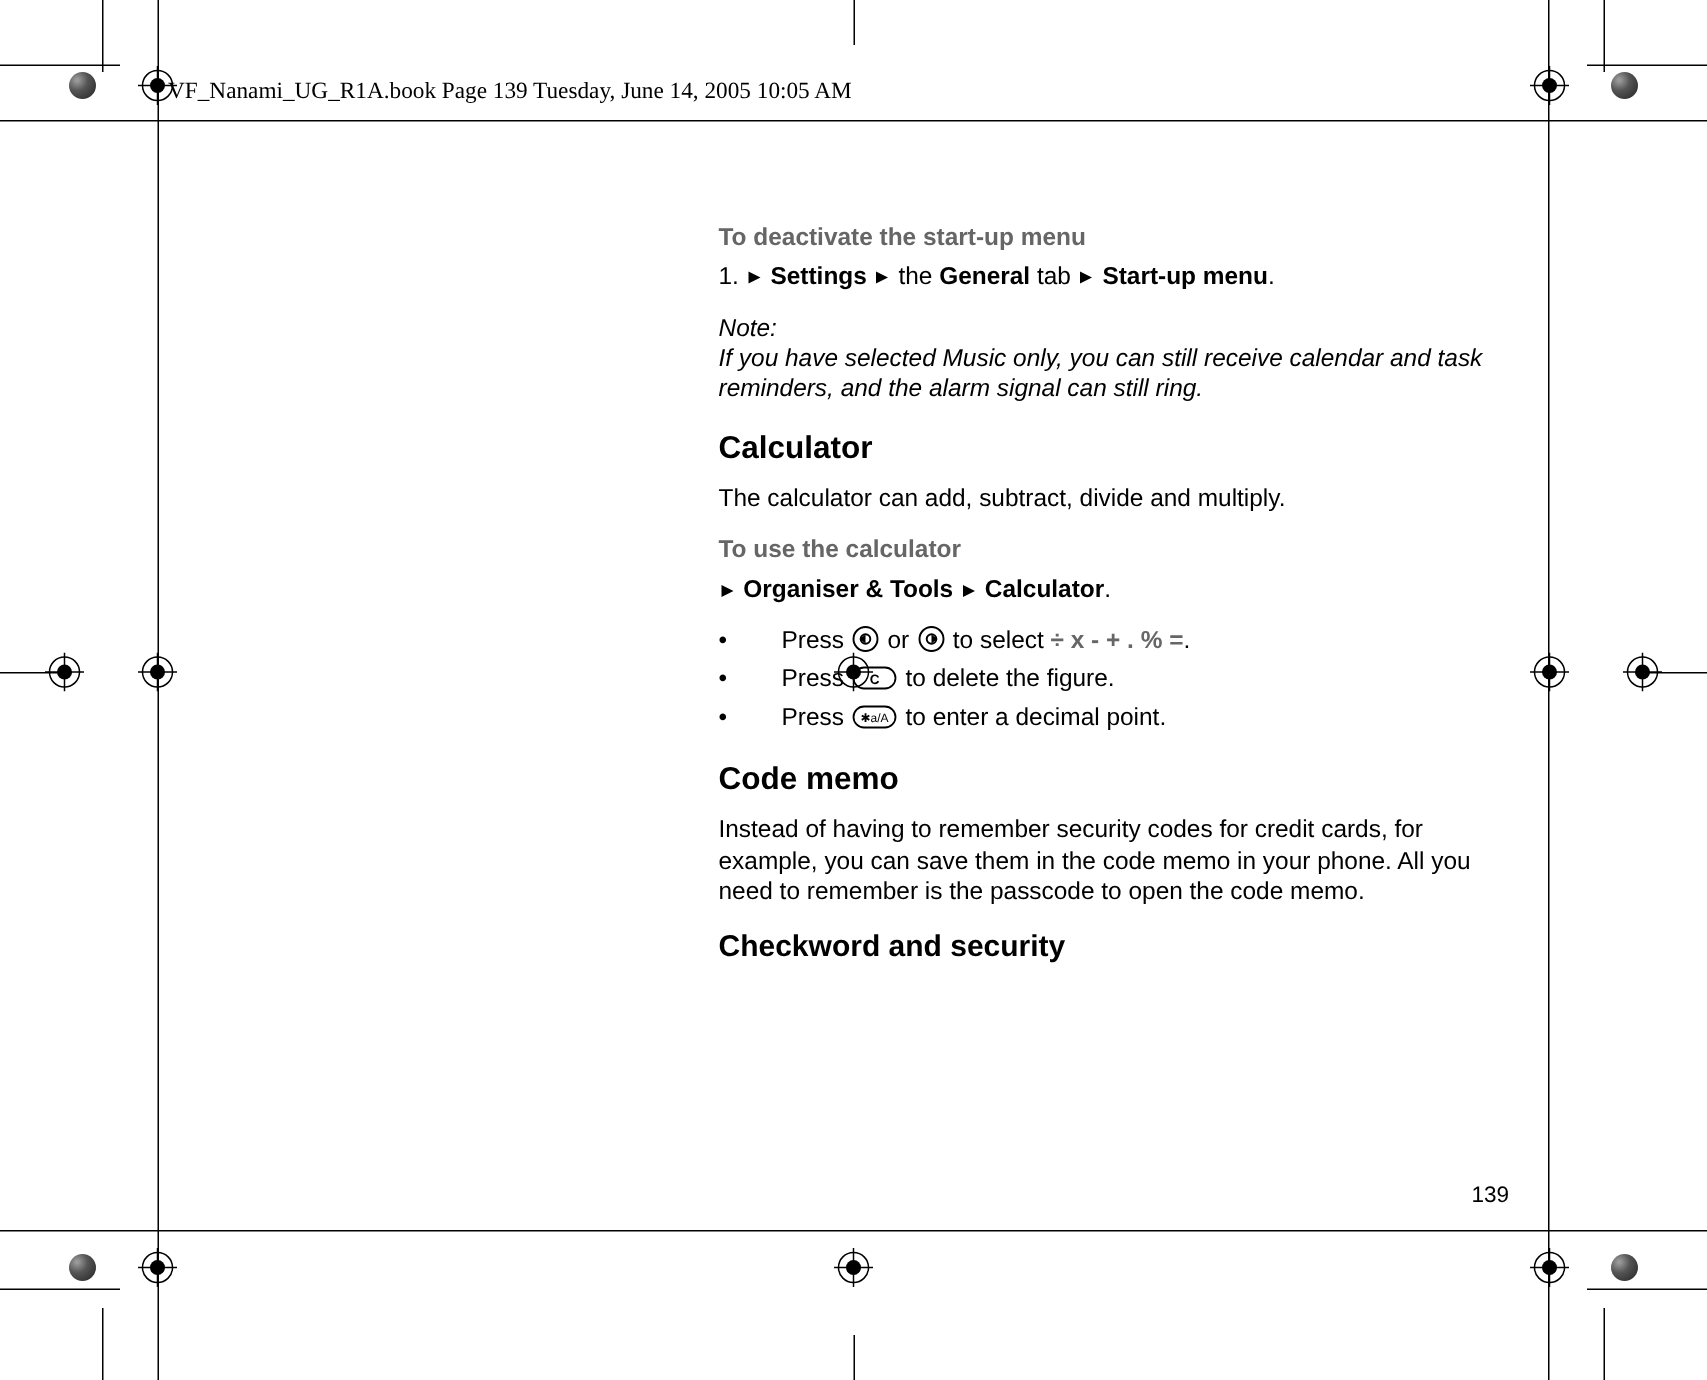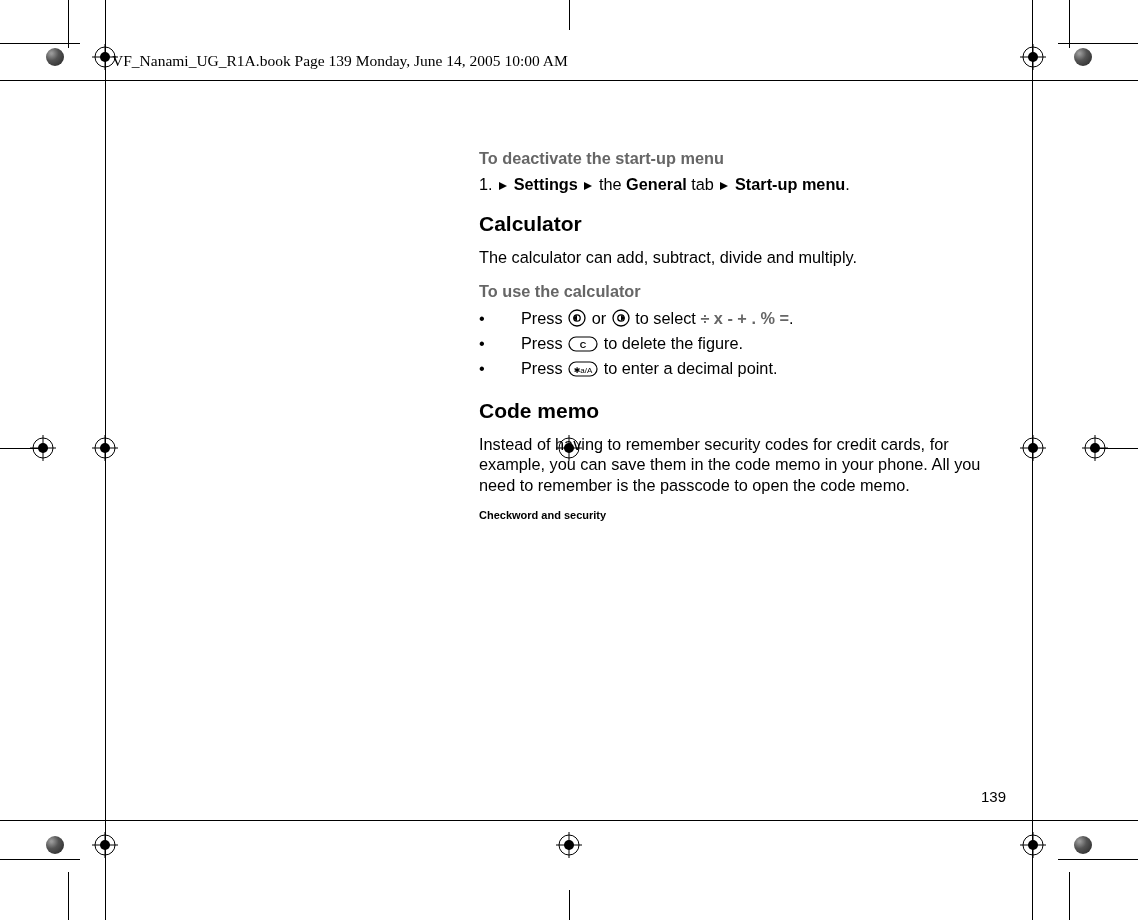--- a/index.html
+++ b/index.html
@@ -80,21 +80,21 @@
 
   .step { margin: 0 0 4px 0; }
   .gray-bold { font-weight: bold; color: #666; }
 
   .bullet-row { display:flex; margin: 0 0 2px 0; }
   .bullet-dot { width: 18px; flex: 0 0 18px; }
   .bullet-txt { flex: 1; margin-left: 24px; }
 
   .mini-h {
     font-weight: bold;
-    font-size: 11px;
+    font-size: 20px;
     margin: 10px 0 2px 0;
   }
 
   .arrow {
     display:inline-block;
     width:0; height:0;
     border-top: 4.5px solid transparent;
     border-bottom: 4.5px solid transparent;
     border-left: 8px solid #000;
     vertical-align: 0px;
@@ -209,40 +209,50 @@
     <svg width="26" height="26">
       <use href="#regTarget"></use>
     </svg>
   </div>
 
 <div class="hline" style="left:0; top:448px; width:48px;"></div>
 <div class="hline" style="right:0; top:448px; width:48px;"></div>
 <div class="vline" style="left:569px; top:0; height:30px;"></div>
 <div class="vline" style="left:569px; bottom:0; height:30px;"></div>
 
-<div class="header-text">VF_Nanami_UG_R1A.book  Page 139  Monday, June 14, 2005  10:00 AM</div>
+<div class="header-text">VF_Nanami_UG_R1A.book  Page 139  Tuesday, June 14, 2005  10:05 AM</div>
 
 <div class="content">
 
   <div class="sub-h">To deactivate the start-up menu</div>
 
   <div class="step">
     <span>1. </span><span class="arrow"></span>
     <span class="b">Settings</span>
     <span class="arrow"></span><span> the </span><span class="b">General</span><span> tab </span><span class="arrow"></span>
     <span class="b">Start-up menu</span><span>.</span>
   </div>
 
 
+  <div class="note-block">
+    <div>Note:</div>
+    <div>If you have selected Music only, you can still receive calendar and task reminders, and the alarm signal can still ring.</div>
+  </div>
 
   <div class="sect-h">Calculator</div>
   <div class="para">The calculator can add, subtract, divide and multiply.</div>
 
   <div class="sub-h">To use the calculator</div>
 
+  <div class="para">
+    <span class="arrow"></span>
+    <span class="b">Organiser &amp; Tools</span>
+    <span class="arrow"></span>
+    <span class="b">Calculator</span><span>.</span>
+  </div>
 
   <div class="bullet-row">
     <div class="bullet-dot">•</div>
     <div class="bullet-txt">
       <span>Press </span><span class="key-icon"><svg width="18" height="18">
             <use href="#navCircle"></use>
             <polygon points="5,9 9,6 9,12" fill="#000"></polygon>
           </svg></span><span> or </span><span class="key-icon"><svg width="18" height="18">
             <use href="#navCircle"></use>
             <polygon points="13,9 9,6 9,12" fill="#000"></polygon>

